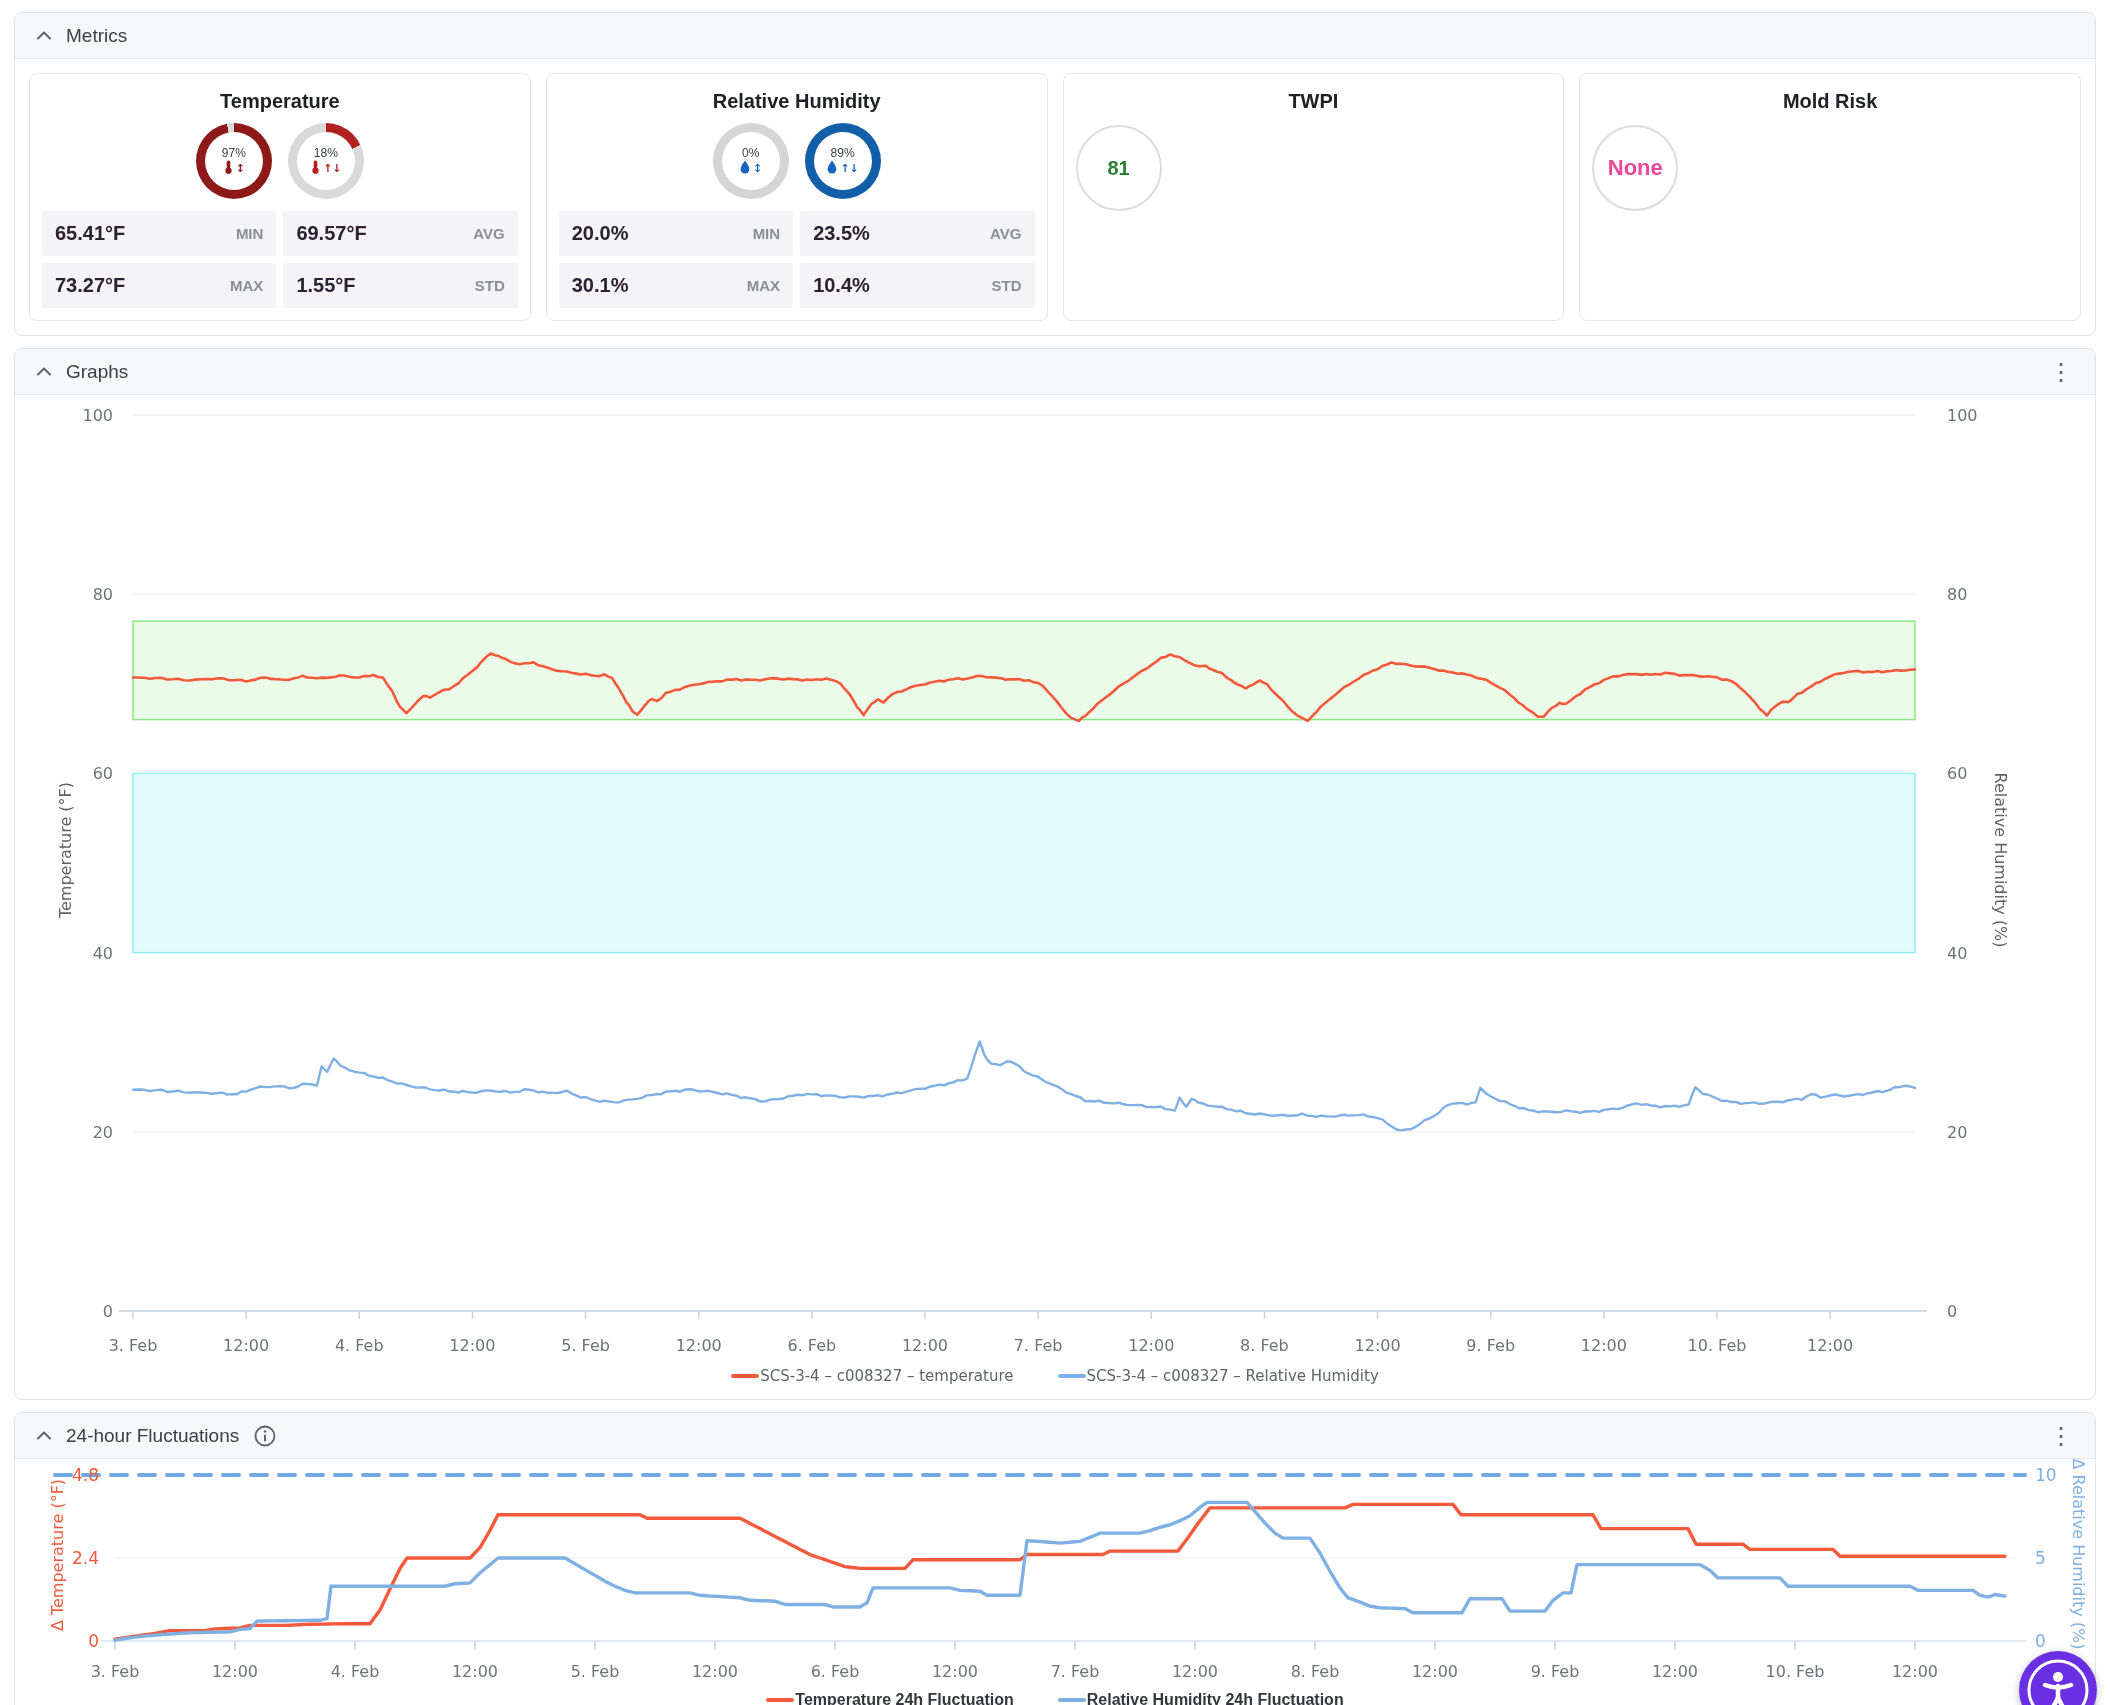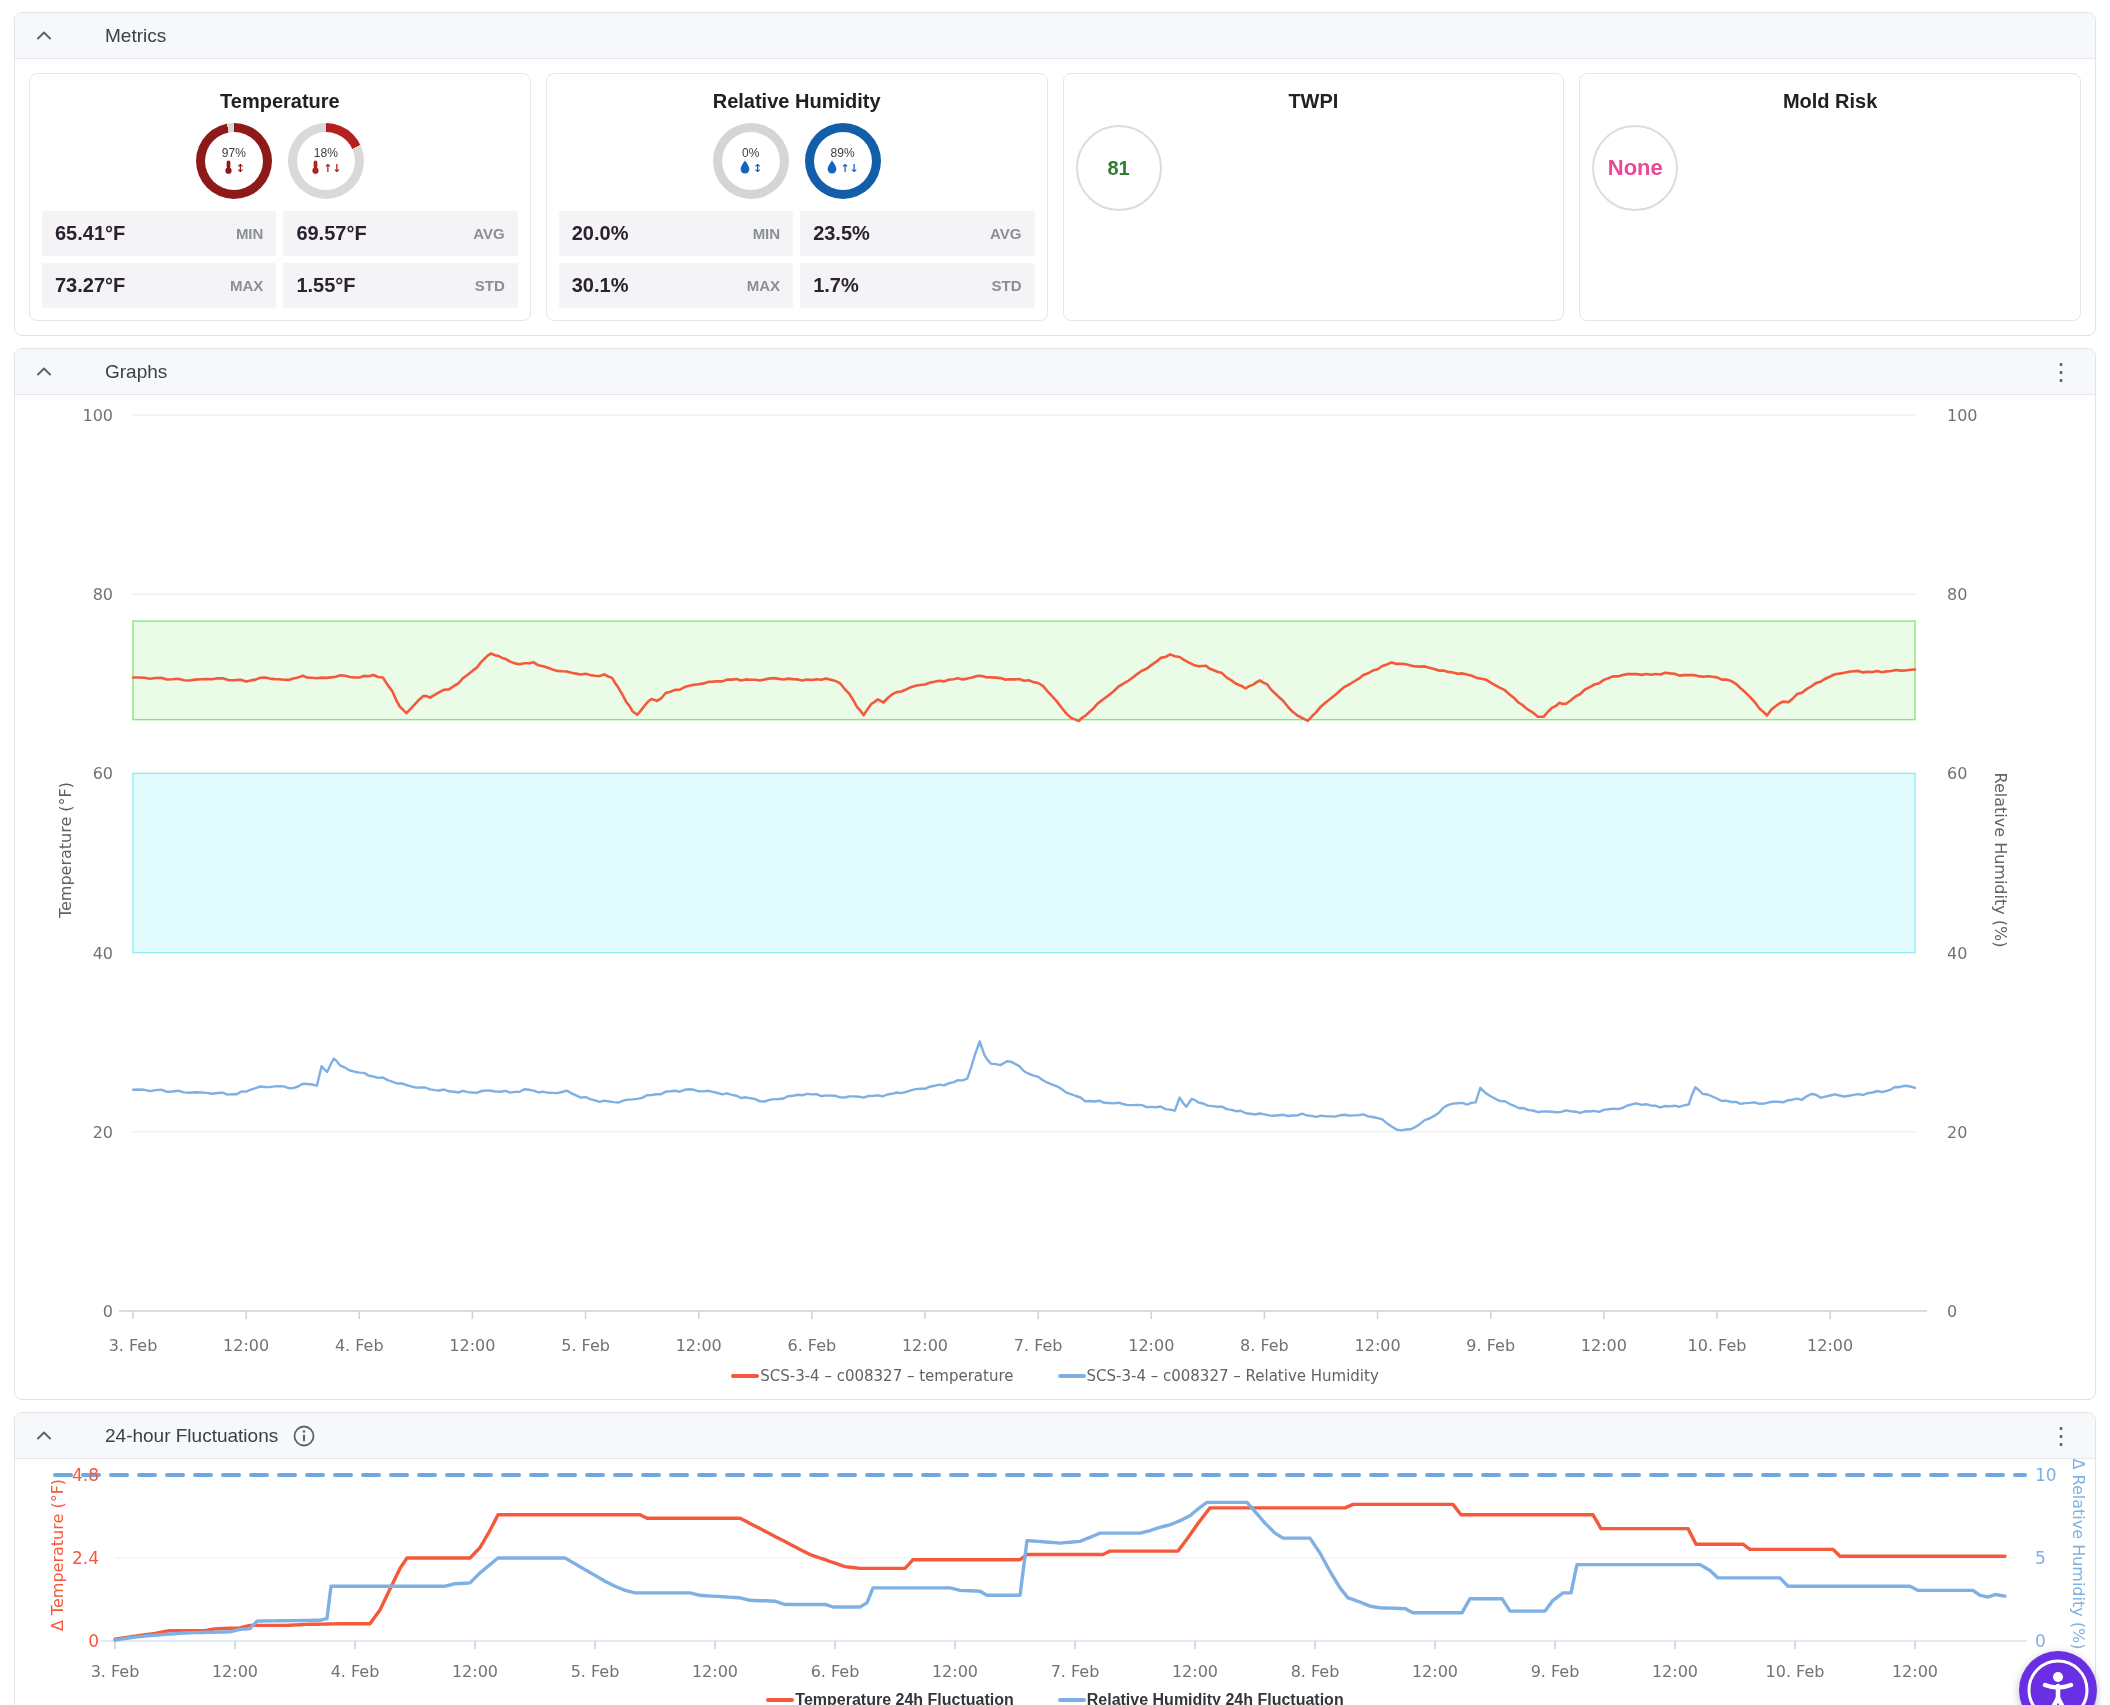--- a/index.html
+++ b/index.html
@@ -9,21 +9,21 @@
     font-family:"Liberation Sans", sans-serif; color:#3c4043;
   }
   .section {
     margin:12px 14px 0 14px; border:1px solid #e0e3e7; border-radius:8px;
     background:#fff; overflow:hidden;
   }
   .sec-header {
     height:46px; background:#f7f8fa; border-bottom:1px solid #e4e7eb;
     display:flex; align-items:center; gap:13px; padding:0 20px;
   }
-  .sec-title { font-size:19px; font-weight:400; color:#3c4043;margin-left:39px; }
+  .sec-title { font-size:19px; font-weight:400; color:#3c4043; }
   .icon-btn { background:none; border:none; cursor:pointer; display:flex; align-items:center; justify-content:center; padding:2px; }
   .kebab { margin-left:auto; font-size:24px; color:#5f6368; line-height:1; font-family:"DejaVu Sans",sans-serif; }
   .info-btn svg { display:block; }
 
   
   .cards { display:grid; grid-template-columns:repeat(4,1fr); gap:15px; padding:14px; }
   .card { border:1px solid #e4e6ea; border-radius:8px; padding:12px 12px 12px 12px; min-height:206px; display:flex; flex-direction:column; }
   .card-title { text-align:center; font-size:20px; font-weight:700; color:#202124; margin-top:4px; }
   .gauges { display:flex; justify-content:center; gap:16px; margin-top:10px; }
   .gauge { width:76px; height:76px; border-radius:50%; position:relative; background:#d9d9d9; }
@@ -160,21 +160,21 @@
         </div>
         <div class="stat-cell">
           <span class="stat-val">23.5%</span>
           <span class="stat-lbl">AVG</span>
         </div>
         <div class="stat-cell">
           <span class="stat-val">30.1%</span>
           <span class="stat-lbl">MAX</span>
         </div>
         <div class="stat-cell">
-          <span class="stat-val">1.7%</span>
+          <span class="stat-val">10.4%</span>
           <span class="stat-lbl">STD</span>
         </div>
       </div>
     </div>
 
     <div class="card">
       <div class="card-title">TWPI</div>
       <div class="big-circle-wrap">
         <div class="big-circle">
           <span style="color:#2e7d32">81</span>

